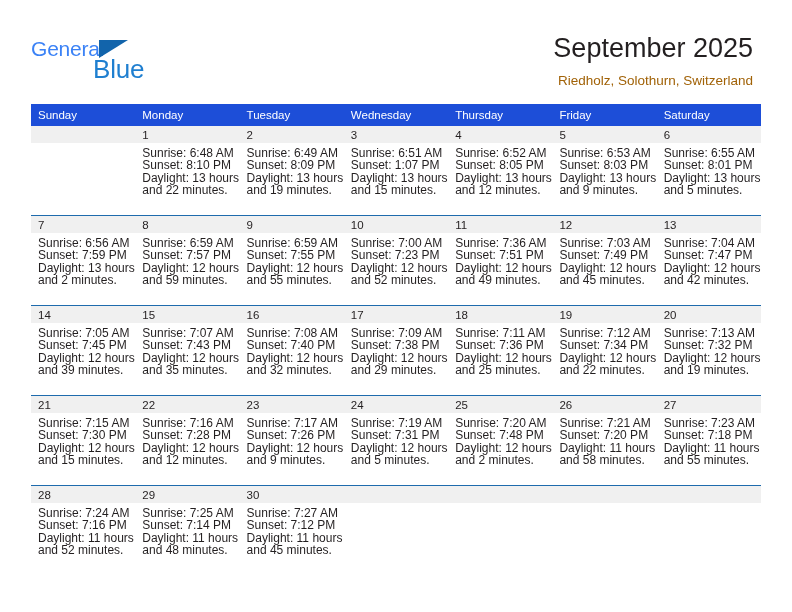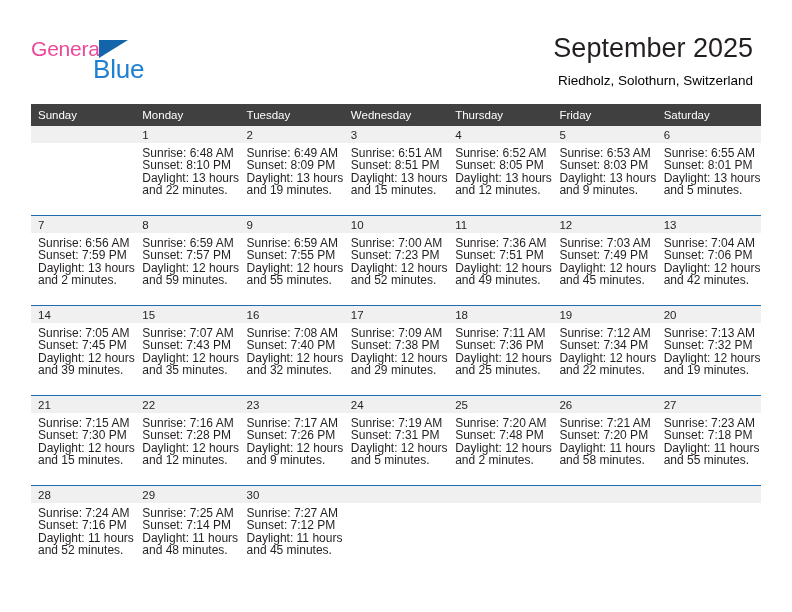--- a/index.html
+++ b/index.html
@@ -36,21 +36,21 @@
     top: 38px;
     width: 120px;
     height: 46px;
   }
   .logo-general {
     position: absolute;
     left: 0;
     top: 0;
     font-size: 21px;
     letter-spacing: -0.2px;
-    color: #ec4899;
+    color: #3b82f6;
     font-family: "Liberation Sans", sans-serif;
     line-height: 22px;
   }
   .logo-triangle {
     position: absolute;
     left: 68px;
     top: 2px;
     width: 0;
     height: 0;
     border-left: 29px solid #1264ab;
@@ -76,38 +76,38 @@
     font-size: 27px;
     font-weight: normal;
     color: #231f20;
     line-height: 32px;
     white-space: nowrap;
   }
   .cal-subtitle {
     margin-top: 9px;
     font-size: 13.5px;
     font-weight: normal;
-    color: #000000;
+    color: #a16207;
     line-height: 16px;
     white-space: nowrap;
   }
 
   
   .calendar {
     position: absolute;
     left: 31px;
     top: 104px;
     width: 730px;
     border-collapse: collapse;
     table-layout: fixed;
   }
   .calendar col { width: 104.285px; }
 
   .calendar thead th {
-    background: #404040;
+    background: #1d4ed8;
     color: #ffffff;
     font-size: 11.5px;
     font-weight: normal;
     text-align: left;
     padding: 5px 0 5px 7px;
     height: 11px;
     border: none;
   }
 
   .week-row {
@@ -206,21 +206,21 @@
             <div>Sunrise: 6:49 AM</div>
             <div>Sunset: 8:09 PM</div>
             <div>Daylight: 13 hours</div>
             <div>and 19 minutes.</div>
           </div>
         </td>
         <td class="day-cell">
           <div class="daynum-band">3</div>
           <div class="cell-body">
             <div>Sunrise: 6:51 AM</div>
-            <div>Sunset: 8:51 PM</div>
+            <div>Sunset: 1:07 PM</div>
             <div>Daylight: 13 hours</div>
             <div>and 15 minutes.</div>
           </div>
         </td>
         <td class="day-cell">
           <div class="daynum-band">4</div>
           <div class="cell-body">
             <div>Sunrise: 6:52 AM</div>
             <div>Sunset: 8:05 PM</div>
             <div>Daylight: 13 hours</div>
@@ -299,21 +299,21 @@
             <div>Sunrise: 7:03 AM</div>
             <div>Sunset: 7:49 PM</div>
             <div>Daylight: 12 hours</div>
             <div>and 45 minutes.</div>
           </div>
         </td>
         <td class="day-cell">
           <div class="daynum-band">13</div>
           <div class="cell-body">
             <div>Sunrise: 7:04 AM</div>
-            <div>Sunset: 7:06 PM</div>
+            <div>Sunset: 7:47 PM</div>
             <div>Daylight: 12 hours</div>
             <div>and 42 minutes.</div>
           </div>
         </td>
       </tr>
 
       <tr class="week-row">
         <td class="day-cell">
           <div class="daynum-band">14</div>
           <div class="cell-body">

